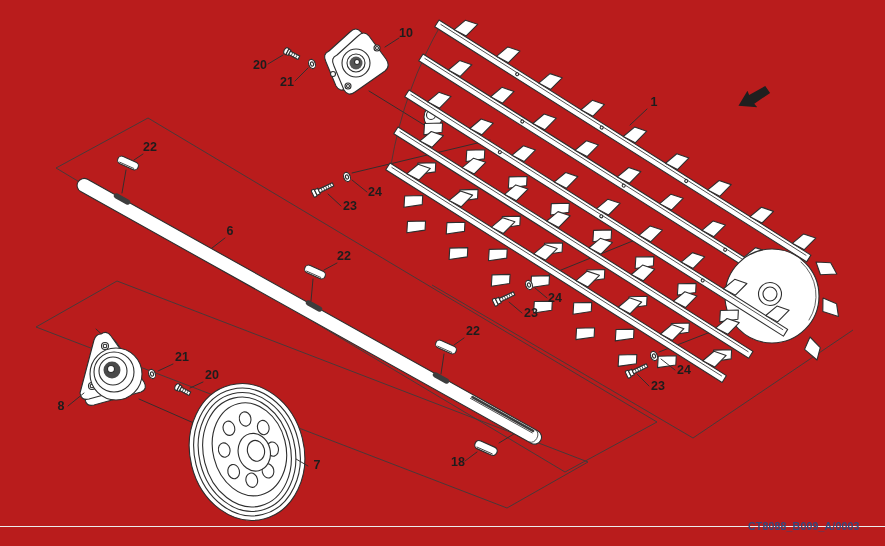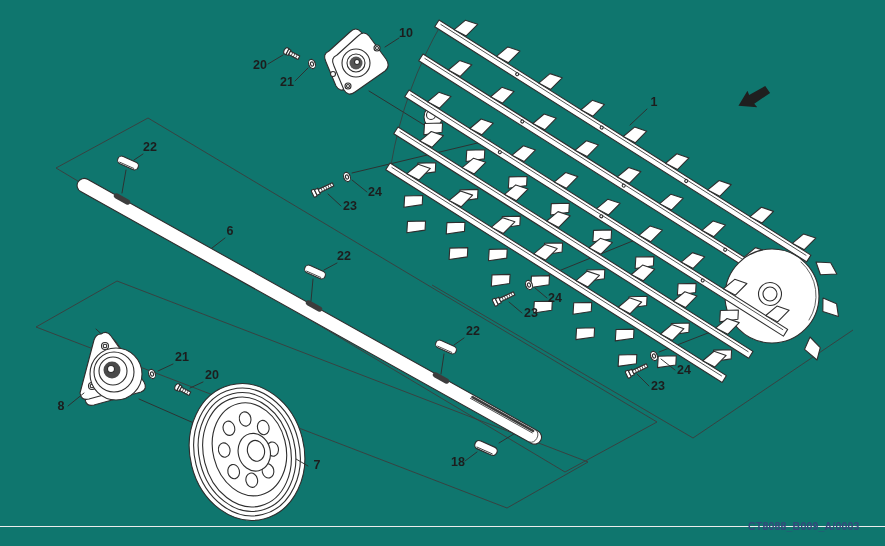--- a/index.html
+++ b/index.html
@@ -1,16 +1,16 @@
 <!DOCTYPE html>
 <html><head>
 <meta charset="utf-8">
 <style>
   html,body{margin:0;padding:0;background:#fff;}
-  .stage{position:relative;width:885px;height:546px;background:#0f766e;overflow:hidden;
+  .stage{position:relative;width:885px;height:546px;background:#b91c1c;overflow:hidden;
          font-family:"Liberation Sans",sans-serif;}
   svg{display:block;}
   .fw   {fill:#ffffff;stroke:#2e2e2e;stroke-width:1.1;stroke-linejoin:round;stroke-linecap:round;}
   .thin {stroke:#3a3a3a;stroke-width:0.8;fill:none;stroke-linecap:round;}
   .cons {stroke:#3c3c3c;stroke-width:0.9;fill:none;stroke-linejoin:round;}
   .lead {stroke:#2e2e2e;stroke-width:0.95;fill:none;stroke-linecap:round;}
   .dark {fill:#3d3d3d;stroke:none;}
   .callout{font-family:"Liberation Sans",sans-serif;font-size:12.5px;font-weight:700;
            fill:#1d1d1d;text-anchor:middle;}
   .dwg  {font-family:"Liberation Sans",sans-serif;font-size:10.5px;font-weight:700;letter-spacing:0.2px;}

